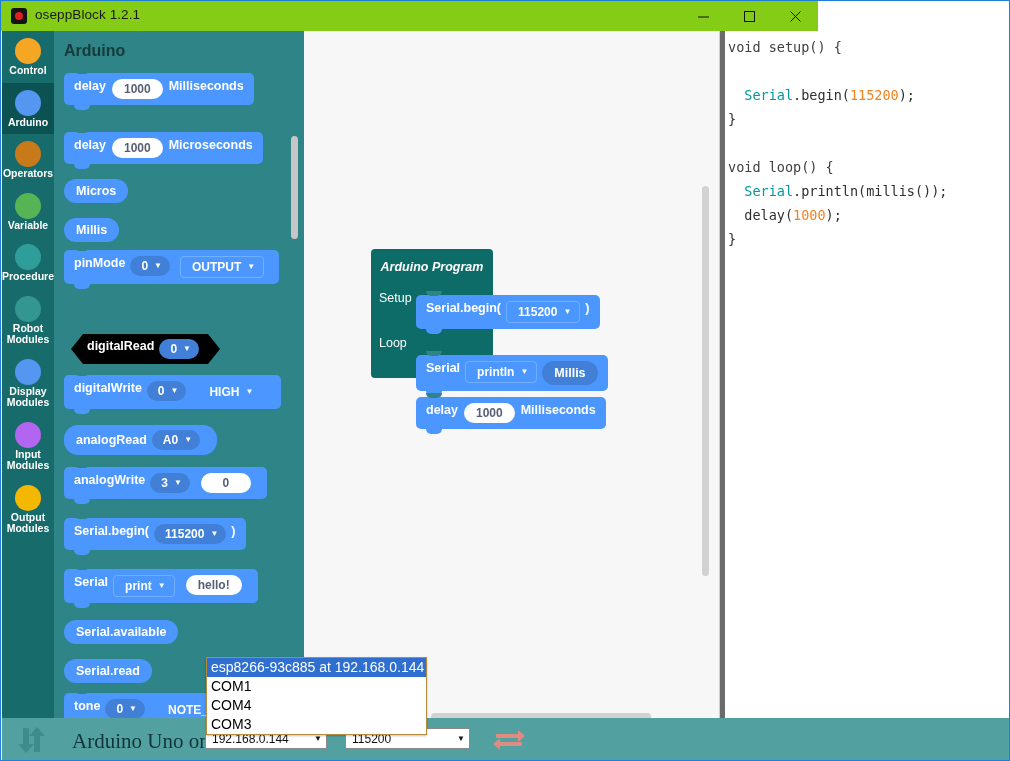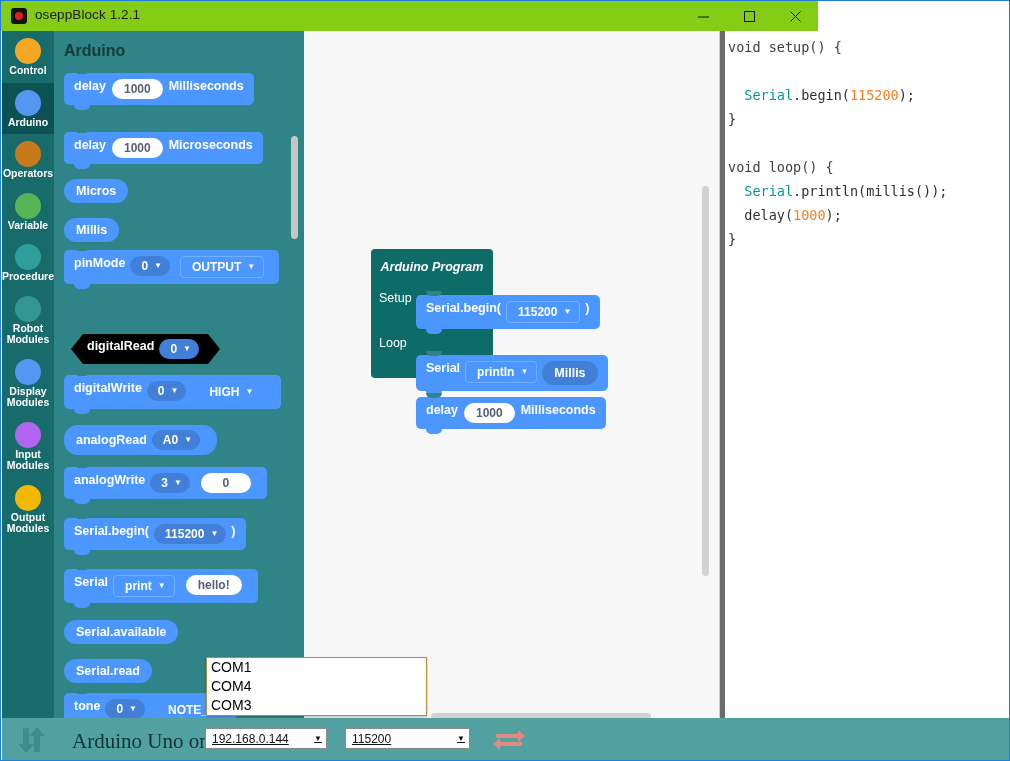--- a/index.html
+++ b/index.html
@@ -74,21 +74,21 @@
         white-space:pre;color:#2f2f2f;}
   .k-type{color:#404040;}
   .k-obj{color:#00979c;}
   .k-num{color:#f58220;}
 
   
   .statusbar{position:absolute;left:1px;top:717px;width:1007px;height:42px;background:#53a0a0;}
   .sb-arrows{position:absolute;left:14px;top:8px;}
   .sb-text{position:absolute;left:70px;top:11px;font-family:"Liberation Serif",serif;font-size:21px;color:#10343a;}
   .sb-sel{position:absolute;top:10px;height:21px;background:#fff;border:1px solid #8a8a8a;box-sizing:border-box;
-          display:flex;align-items:center;font-size:12px;color:#111;padding:0 4px 0 6px;text-decoration:underline;}
+          display:flex;align-items:center;font-size:12px;color:#111;padding:0 4px 0 6px;}
   .sb-sel .car{margin-left:auto;font-size:8px;}
   .sb-loop{position:absolute;left:490px;top:8px;}
 
   
   .ddlist{position:absolute;left:205px;top:656px;width:219px;background:#fff;border:1px solid #b58b3e;
           font-size:14px;color:#000;z-index:50;box-shadow:0 1px 2px rgba(0,0,0,.25);}
   .ddlist .it{padding:1px 4px;line-height:17px;white-space:nowrap;}
   .ddlist .it.hl{background:#2f6fd0;color:#fff;}
 </style>
 </head>
@@ -381,18 +381,19 @@
     </div>
     <div class="sb-loop">
       <svg width="34" height="26" viewBox="0 0 34 26">
         <path d="M4 8 h22 v-4 l7 6 -7 6 v-4 h-22 z" fill="#e08b80"></path>
         <path d="M30 19 h-22 v-4 l-7 6 7 6 v-4 h22 z" fill="#e08b80" transform="translate(0,-3)"></path>
       </svg>
     </div>
   </div>
 
   <div class="ddlist">
+    <div class="it hl">esp8266-93c885 at 192.168.0.144</div>
     <div class="it">COM1</div>
     <div class="it">COM4</div>
     <div class="it">COM3</div>
   </div>
 
 </div>
 
 </body></html>

